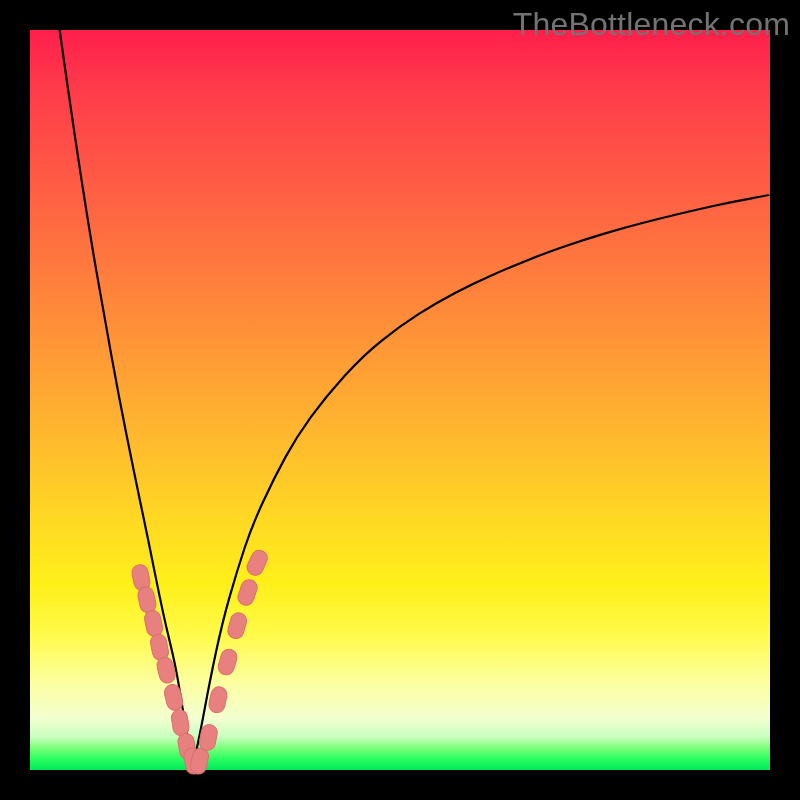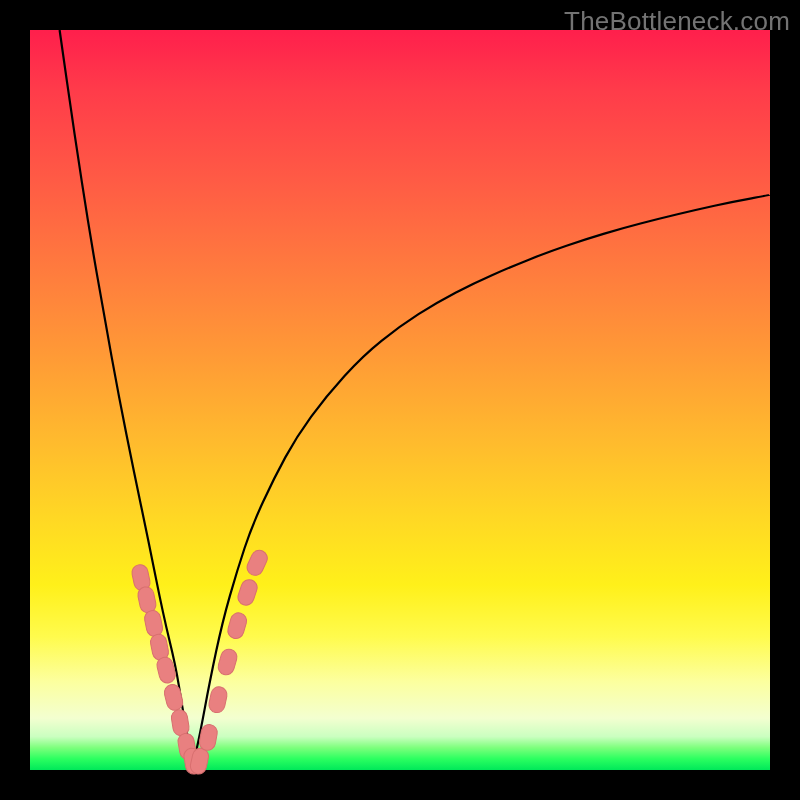--- a/index.html
+++ b/index.html
@@ -42,21 +42,21 @@
       #7cff7c 97%,
       #2bff60 98.5%,
       #00e85a 100%
     );
   }
   .watermark {
     position: absolute;
     top: 6px;
     right: 10px;
     color: #737373;
-    font-size: 26px;
+    font-size: 32px;
     letter-spacing: 0.2px;
     font-weight: 400;
     user-select: none;
   }
   svg.overlay {
     position: absolute;
     left: 0;
     top: 0;
     width: 740px;
     height: 740px;

